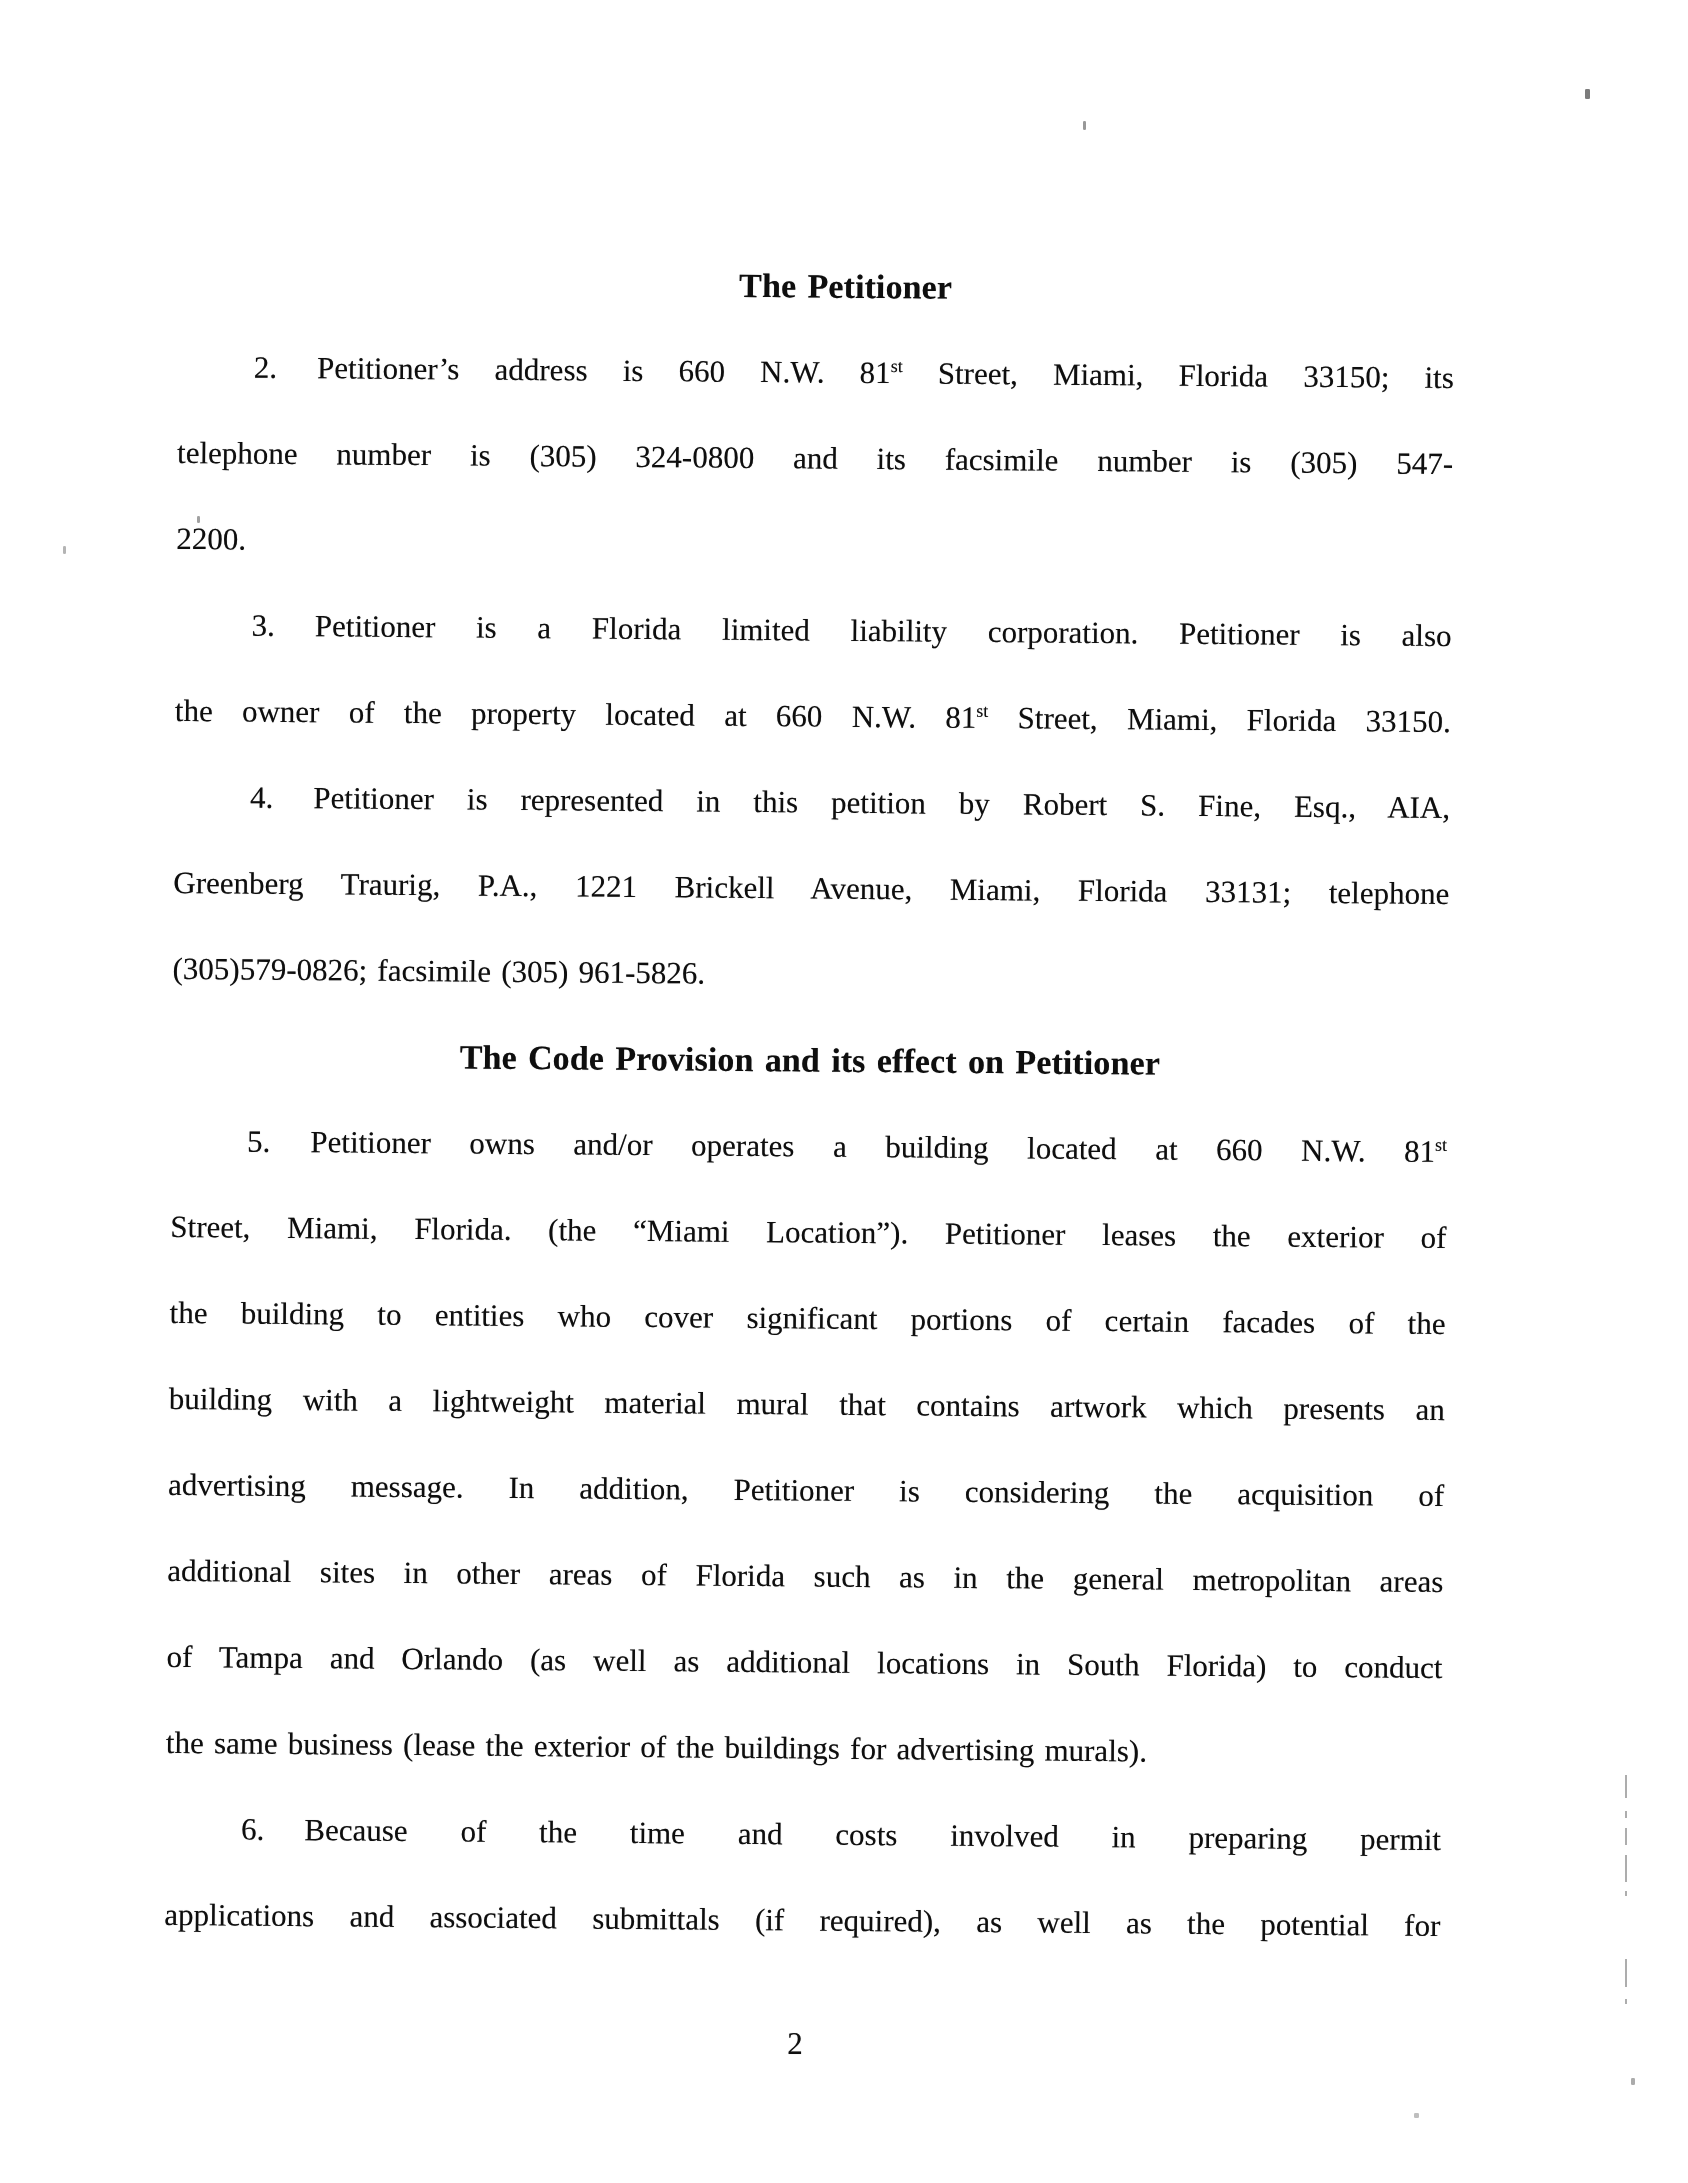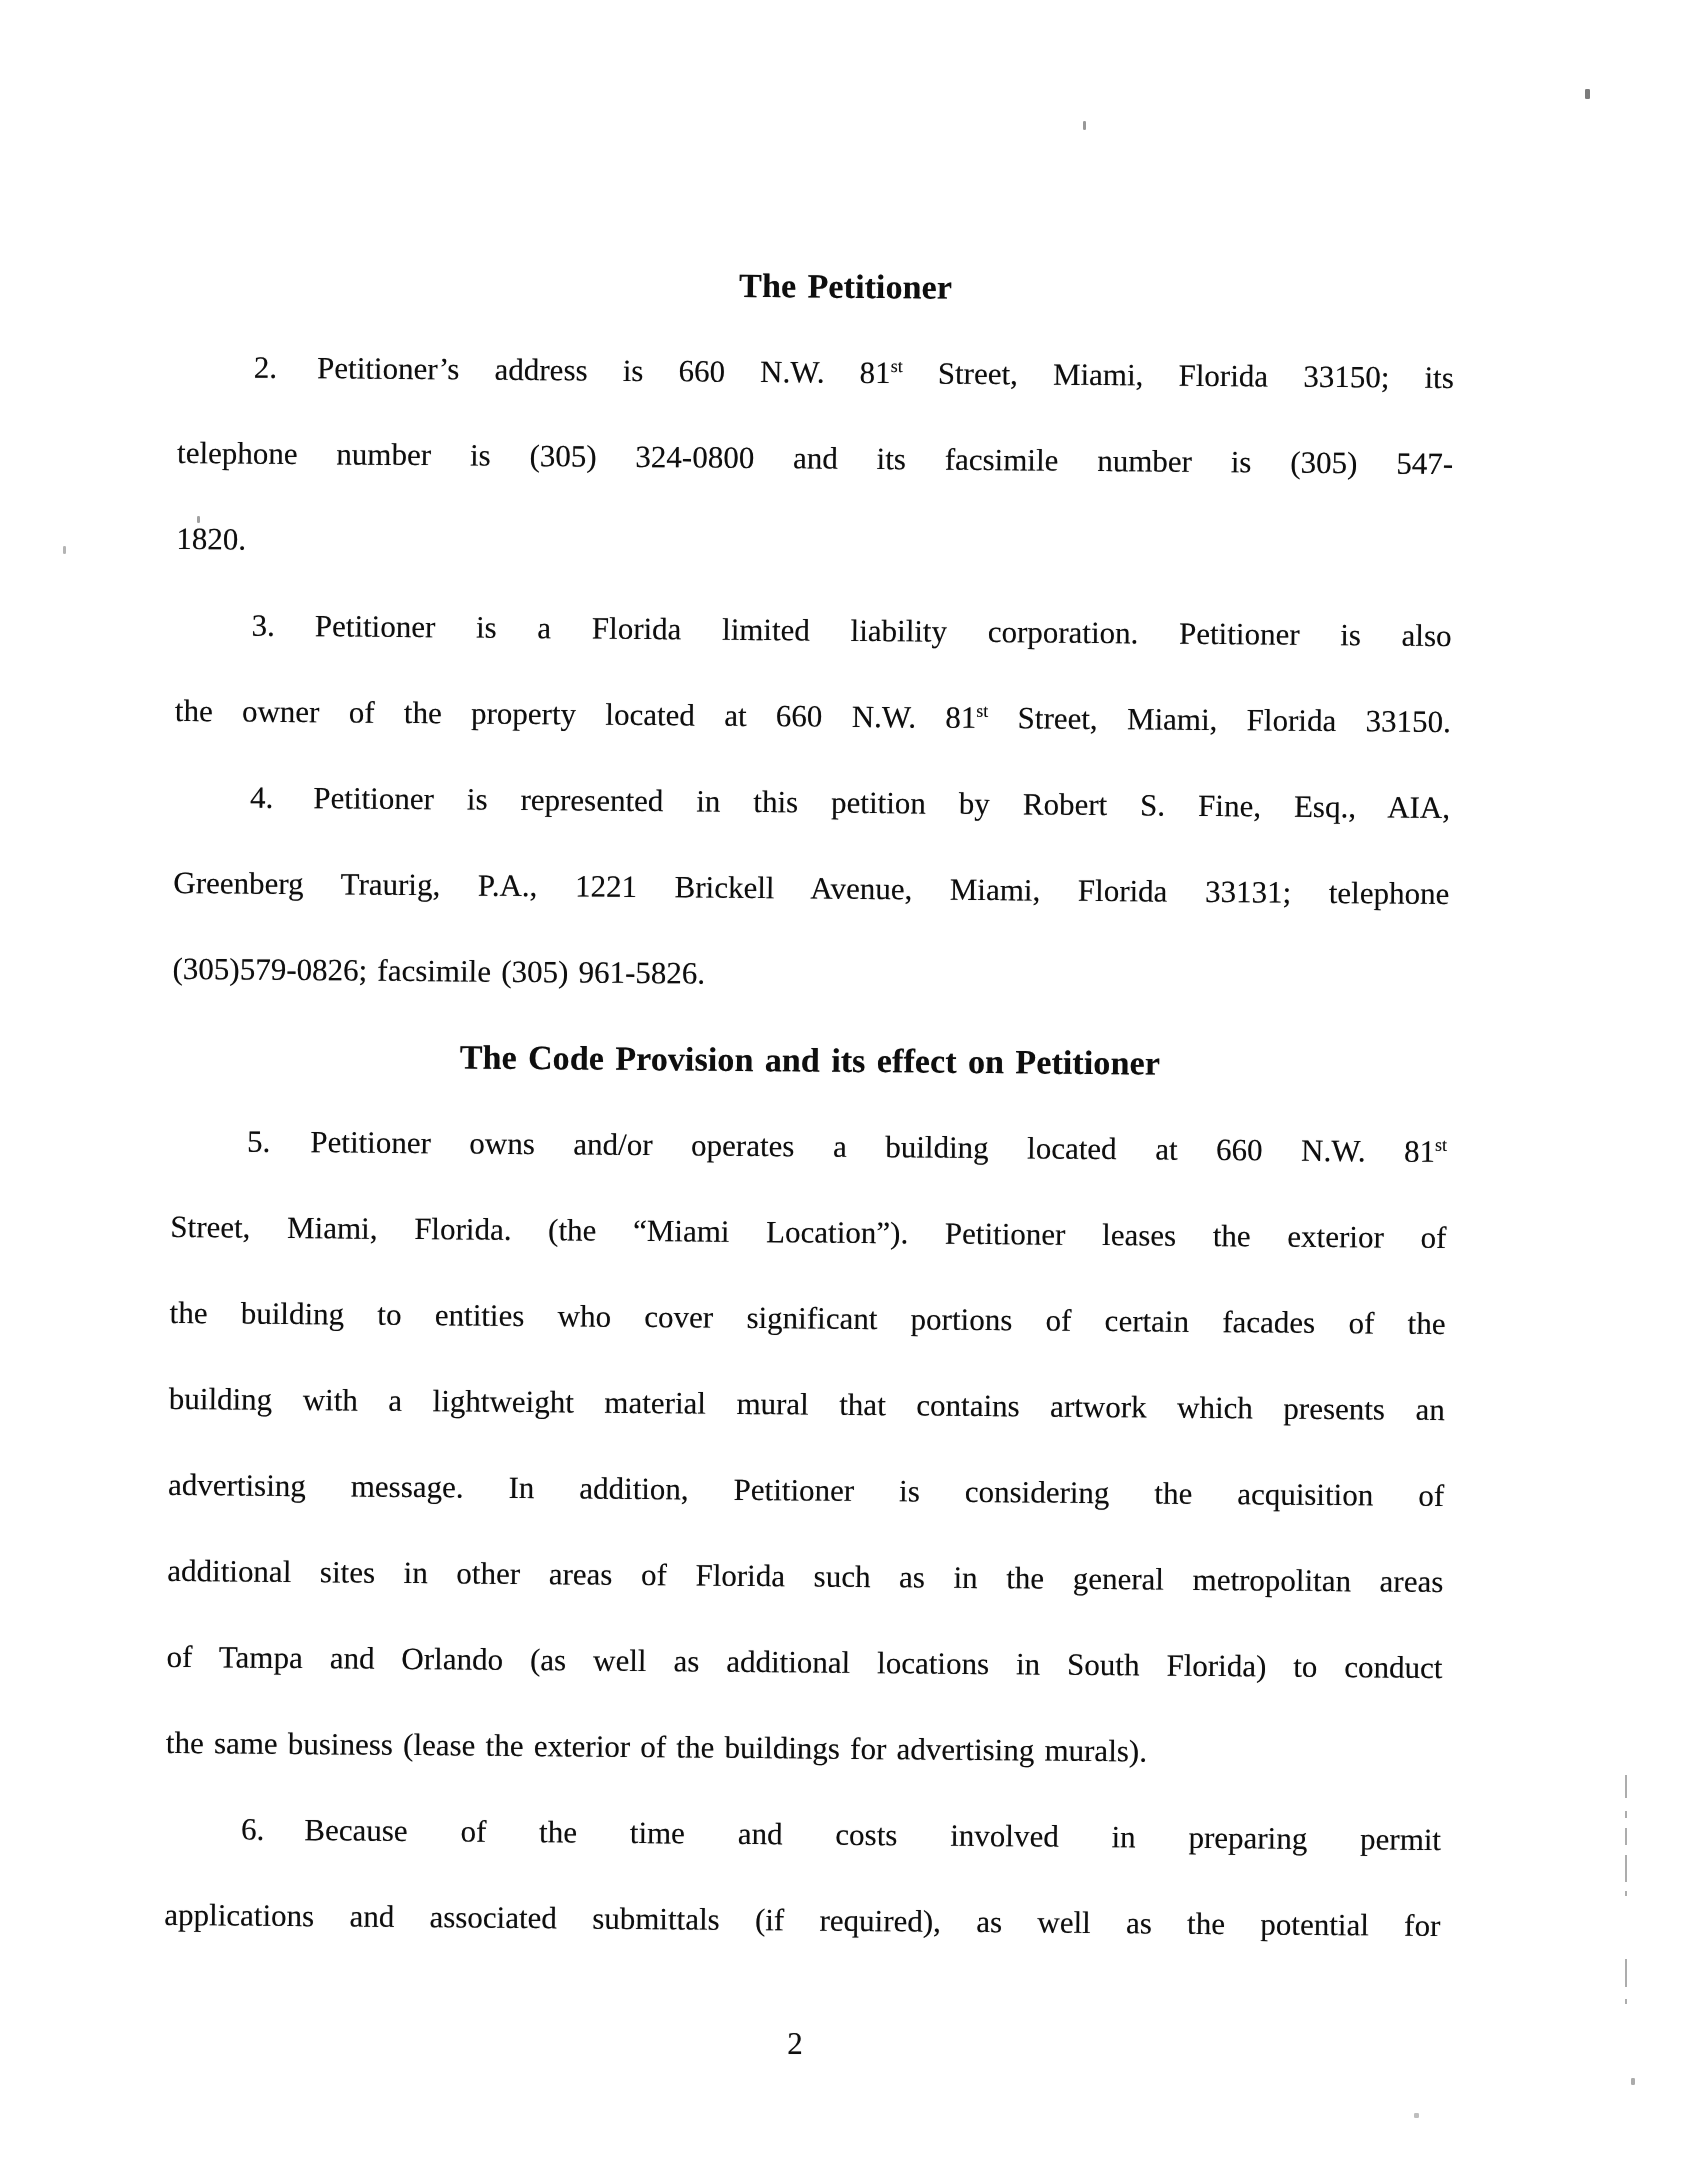--- a/index.html
+++ b/index.html
@@ -74,21 +74,21 @@
   .sp6 { left: 1414px; top: 2113px; width: 4.7px; height: 4.7px; opacity: 0.35; }
 </style>
 </head>
 <body>
 
 <div class="page">
   <div class="text-block" id="text-block">
       <div class="line heading h1off">The Petitioner</div>
       <div class="line first just"><span class="pnum">2.</span><span class="numgap"></span><span>Petitioner’s address is 660 N.W. 81</span><sup>st</sup><span> Street, Miami, Florida 33150; its</span></div>
       <div class="line just"><span>telephone number is (305) 324-0800 and its facsimile number is (305) 547-</span></div>
-      <div class="line"><span>1820.</span></div>
+      <div class="line"><span>2200.</span></div>
       <div class="line first just"><span class="pnum">3.</span><span class="numgap"></span><span>Petitioner is a Florida limited liability corporation.  Petitioner is also</span></div>
       <div class="line just"><span>the owner of the property located at 660 N.W. 81</span><sup>st</sup><span> Street, Miami, Florida 33150.</span></div>
       <div class="line first just"><span class="pnum">4.</span><span class="numgap"></span><span>Petitioner is represented in this petition by Robert S. Fine, Esq., AIA,</span></div>
       <div class="line just"><span>Greenberg Traurig, P.A., 1221 Brickell Avenue, Miami, Florida 33131; telephone</span></div>
       <div class="line"><span>(305)579-0826; facsimile (305) 961-5826.</span></div>
       <div class="line heading">The Code Provision and its effect on Petitioner</div>
       <div class="line first just"><span class="pnum">5.</span><span class="numgap"></span><span>Petitioner owns and/or operates a building located at 660 N.W. 81</span><sup>st</sup></div>
       <div class="line just"><span>Street, Miami, Florida. (the “Miami Location”).  Petitioner leases the exterior of</span></div>
       <div class="line just"><span>the building to entities who cover significant portions of certain facades of the</span></div>
       <div class="line just"><span>building with a lightweight material mural that contains artwork which presents an</span></div>

